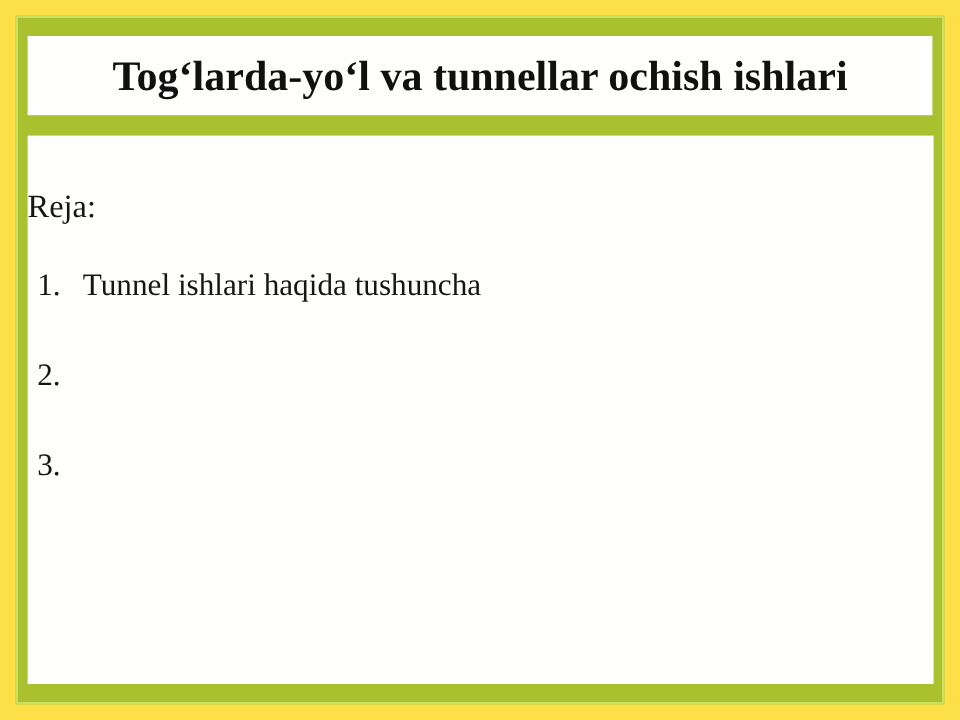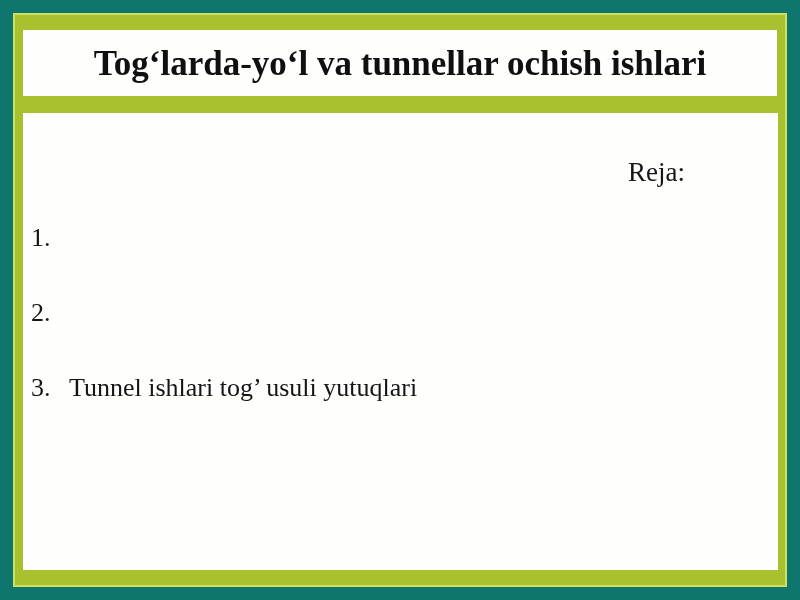--- a/index.html
+++ b/index.html
@@ -12,21 +12,21 @@
     overflow: hidden;
     font-family: "Liberation Serif", "DejaVu Serif", serif;
     background: #ffffff;
   }
 
   
   #slide {
     position: relative;
     width: 800px;
     height: 600px;
-    background: #0f766e;      
+    background: #fde047;      
     box-sizing: border-box;
   }
 
   
   #inner-frame {
     position: absolute;
     left: 13px;
     top: 13px;
     width: 774px;
     height: 574px;
@@ -69,21 +69,21 @@
     background: #fefefd;
     box-sizing: border-box;
     overflow: hidden;
   }
 
   #reja-heading {
     position: absolute;
     left: 0;
     top: 46px;
     width: 670px;
-    text-align: right;
+    text-align: left;
     font-size: 27px;
     color: #161616;
     line-height: 1;
     padding-right: 8px;
     box-sizing: border-box;
   }
 
   #plan-list {
     position: absolute;
     left: 0;
@@ -122,26 +122,26 @@
   </div>
 
   <div id="body-box">
 
     <div id="reja-heading">Reja:</div>
 
     <div id="plan-list">
 
       <div class="plan-item">
         <span class="plan-number">1.</span>
+        <span class="plan-label">Tunnel ishlari haqida tushuncha</span>
       </div>
 
       <div class="plan-item">
         <span class="plan-number">2.</span>
       </div>
 
       <div class="plan-item">
         <span class="plan-number">3.</span>
-        <span class="plan-label">Tunnel ishlari tog’ usuli yutuqlari</span>
       </div>
 
     </div>
   </div>
 </div>
 
 </body></html>

